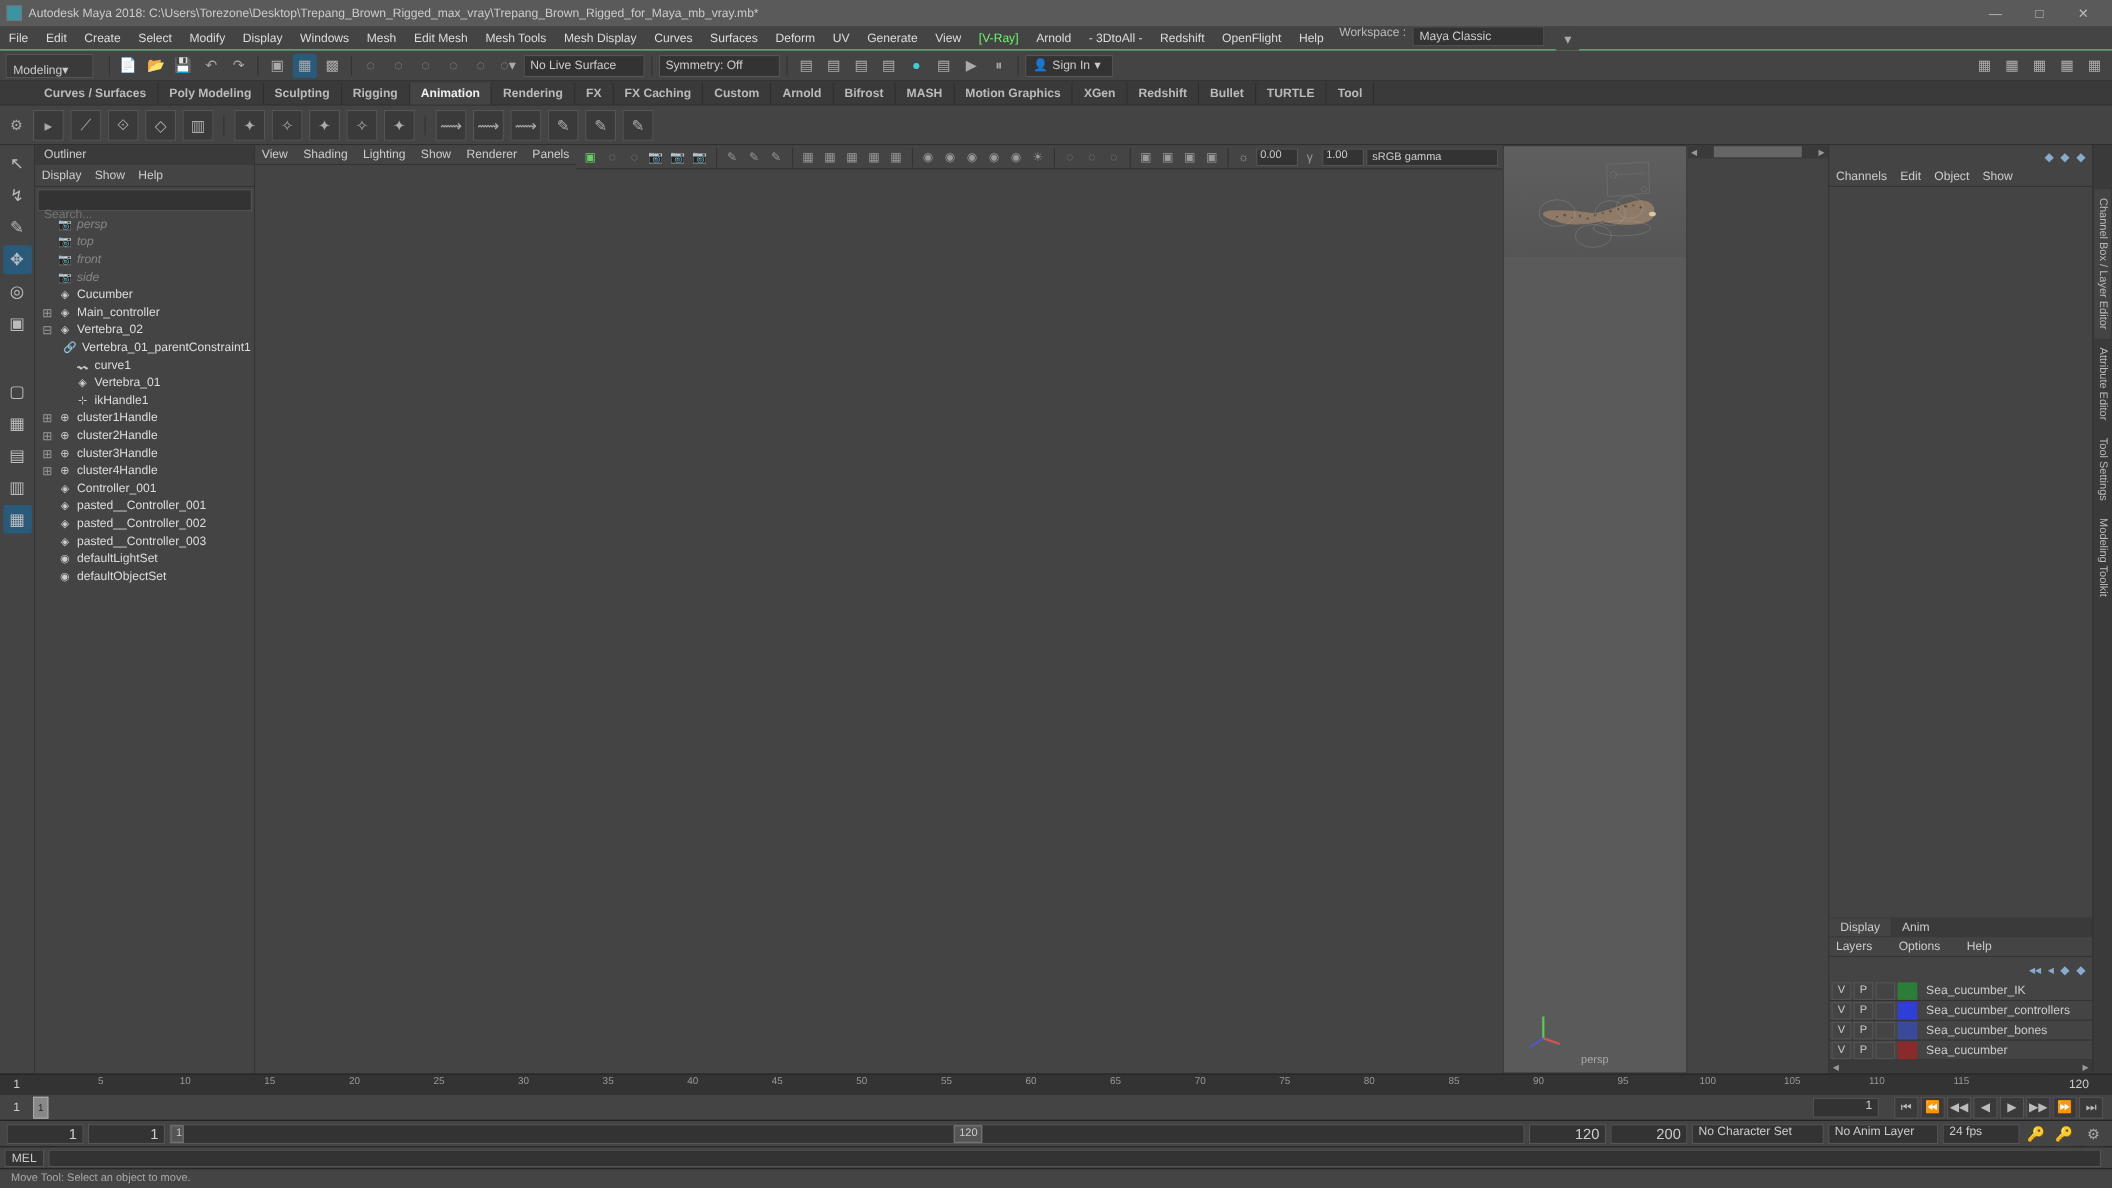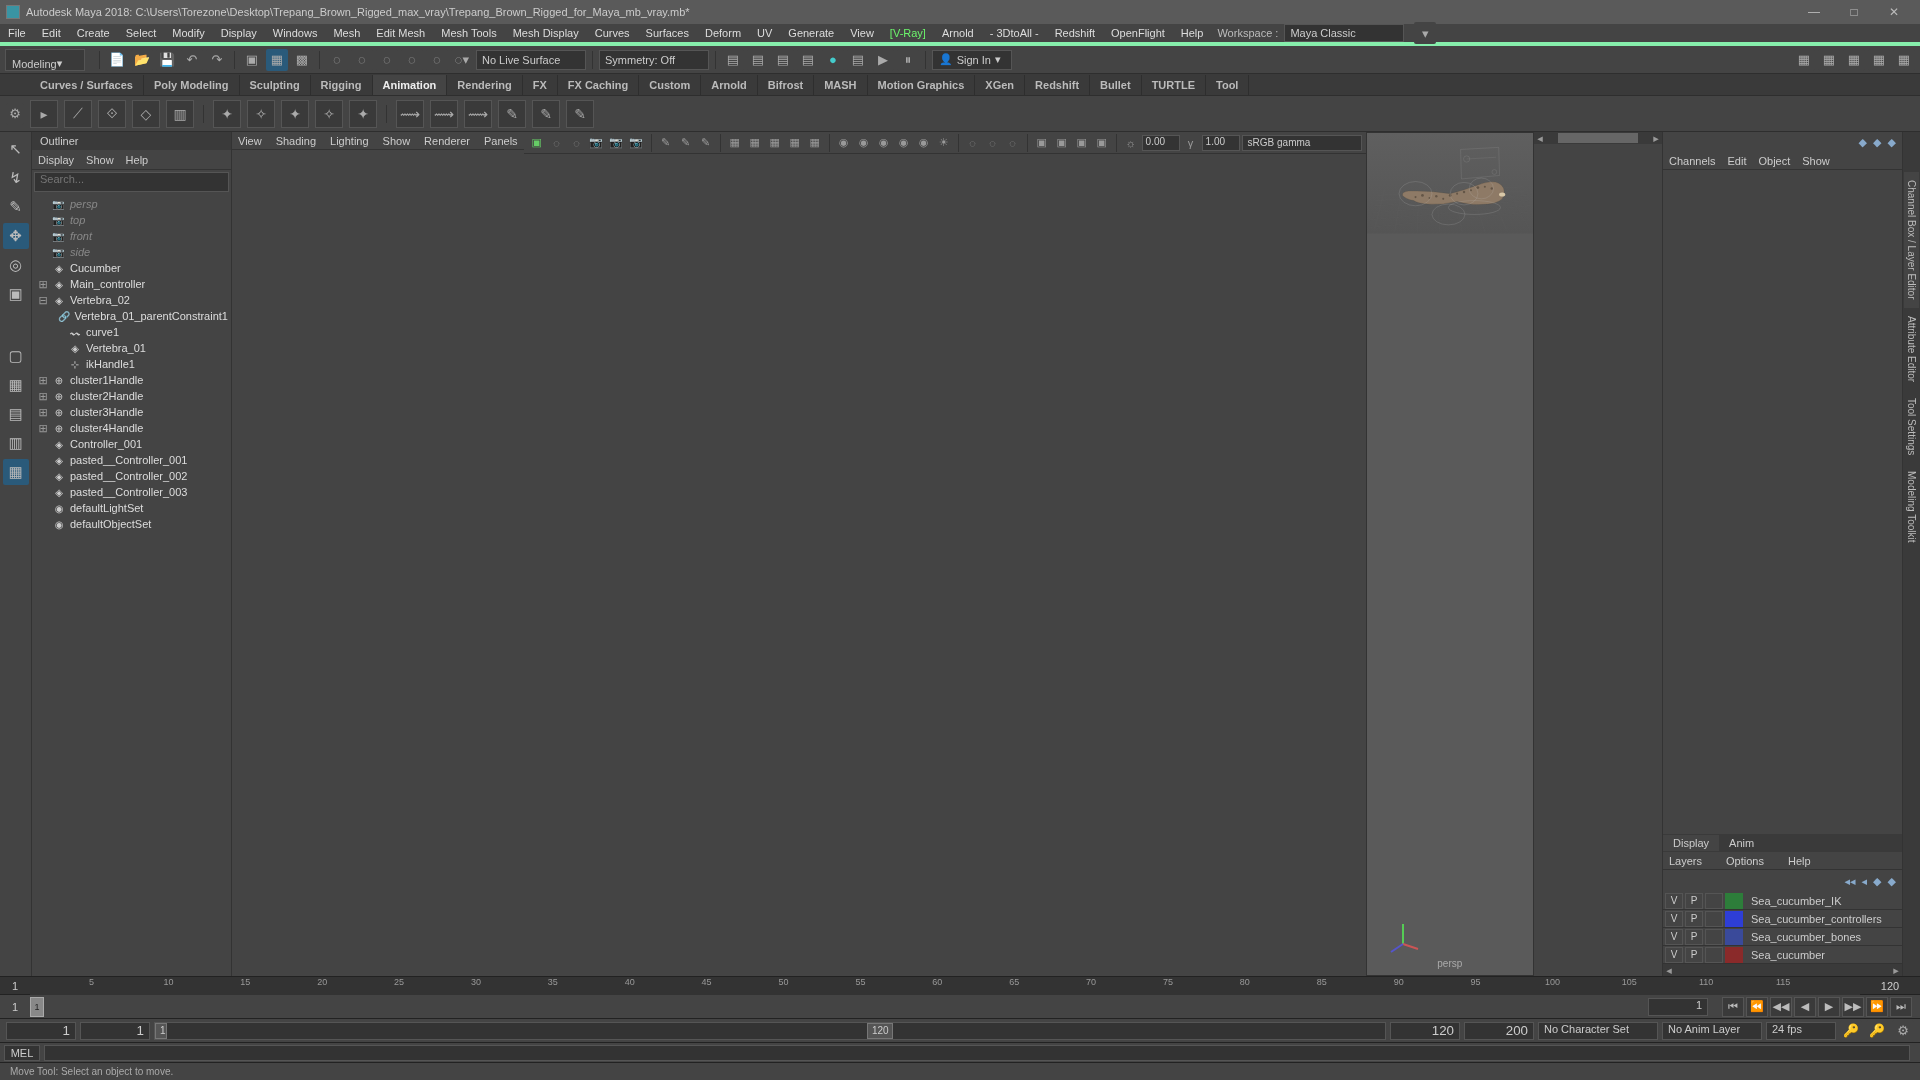--- a/index.html
+++ b/index.html
@@ -1,21 +1,21 @@
 <!DOCTYPE html>
 <html><head>
 <meta charset="utf-8">
 <style>
 * { margin:0; padding:0; box-sizing:border-box; font-family:"Segoe UI",Tahoma,sans-serif; user-select:none; }
 body { width:1920px; height:1080px; background:#444; color:#ccc; font-size:11px; overflow:hidden; position:relative; }
 .title-bar { height:24px; background:#5a5a5a; display:flex; align-items:center; padding:0 6px; color:#ccc; font-size:11px; }
 .title-bar .icon { width:14px; height:14px; background:#3a94a3; margin-right:6px; border:1px solid #777; }
 .title-bar .spacer { flex:1; }
 .win-btn { width:40px; height:22px; display:flex; align-items:center; justify-content:center; color:#bbb; cursor:pointer; font-size:12px; }
-.menu-bar { height:22px; background:#444; display:flex; align-items:center; border-bottom:4px solid #86efac; }
+.menu-bar { height:22px; background:#444; display:flex; align-items:flex-start; border-bottom:1px solid #86efac; }
 .menu-item { padding:0 8px; height:22px; display:flex; align-items:center; color:#ddd; cursor:pointer; font-size:11px; }
 .menu-item.vray { color:#6cf56c; }
 .workspace-lbl { padding:0 6px; color:#bbb; }
 .workspace-dd { width:120px; height:18px; background:#333; border:1px solid #555; display:flex; align-items:center; padding:0 5px; margin-right:10px; }
 .shelf-bar { height:28px; background:#444; border-bottom:1px solid #2e2e2e; display:flex; align-items:center; padding:0 5px; gap:3px; }
 .module-dd { width:80px; height:22px; background:#3a3a3a; border:1px solid #555; display:flex; align-items:flex-end; padding:0 6px; margin-right:8px; }
 .ico-btn { width:22px; height:22px; background:#444; display:flex; align-items:center; justify-content:center; cursor:pointer; color:#aaa; font-size:13px; border-radius:2px; }
 .ico-btn.active { background:#2a5a7a; }
 .sep { width:1px; height:18px; background:#333; margin:0 3px; }
 .status-dd { width:110px; height:20px; background:#333; border:1px solid #555; padding:0 5px; display:flex; align-items:center; }
@@ -26,21 +26,21 @@
 .shelf-icons { height:36px; background:#444; border-bottom:1px solid #2e2e2e; display:flex; align-items:center; padding:0 6px; gap:6px; }
 .shelf-icon { width:28px; height:28px; background:#3a3a3a; border:1px solid #555; cursor:pointer; display:flex; align-items:center; justify-content:center; color:#aaa; font-size:14px; }
 .main-row { display:flex; height:calc(1080px - 24px - 22px - 28px - 22px - 36px - 18px - 24px - 24px - 20px - 18px); }
 .toolbox { width:32px; background:#444; border-right:1px solid #333; display:flex; flex-direction:column; padding-top:4px; gap:3px; align-items:center; }
 .tool-btn { width:26px; height:26px; display:flex; align-items:center; justify-content:center; cursor:pointer; color:#bbb; font-size:15px; border-radius:2px; }
 .tool-btn.active { background:#2a5a7a; }
 .outliner { width:200px; background:#444; border-right:1px solid #333; display:flex; flex-direction:column; }
 .outliner-title { height:18px; background:#3a3a3a; padding:0 8px; display:flex; align-items:center; font-size:11px; }
 .outliner-menu { height:20px; display:flex; align-items:center; padding:0 6px; gap:12px; border-bottom:1px solid #333; }
 .outliner-menu span { cursor:pointer; }
-.outliner-search { height:20px; background:#333; margin:2px; border:1px solid #555; padding:0 20px 0 5px; position:relative; }
+.outliner-search { height:20px; background:#333; margin:2px; border:1px solid #555; padding:16px 20px 0 5px; position:relative; }
 .outliner-search input { background:transparent; border:none; color:#aaa; width:100%; font-size:11px; outline:none; }
 .outliner-tree { flex:1; overflow-y:auto; padding:2px 0; }
 .tree-item { height:16px; display:flex; align-items:center; padding:0 4px; cursor:pointer; gap:4px; }
 .tree-icon { width:14px; height:14px; display:flex; align-items:center; justify-content:center; font-size:10px; }
 .exp { width:10px; text-align:center; color:#999; cursor:pointer; }
 .tree-label { color:#ddd; font-size:11px; }
 .tree-label.dim { color:#888; font-style:italic; }
 .viewport-area { flex:1; display:flex; flex-direction:row; background:#444; }
 .vp-menu { height:18px; background:#444; display:flex; align-items:center; padding:0 6px; gap:14px; border-bottom:1px solid #333; }
 .vp-menu span { cursor:pointer; }

